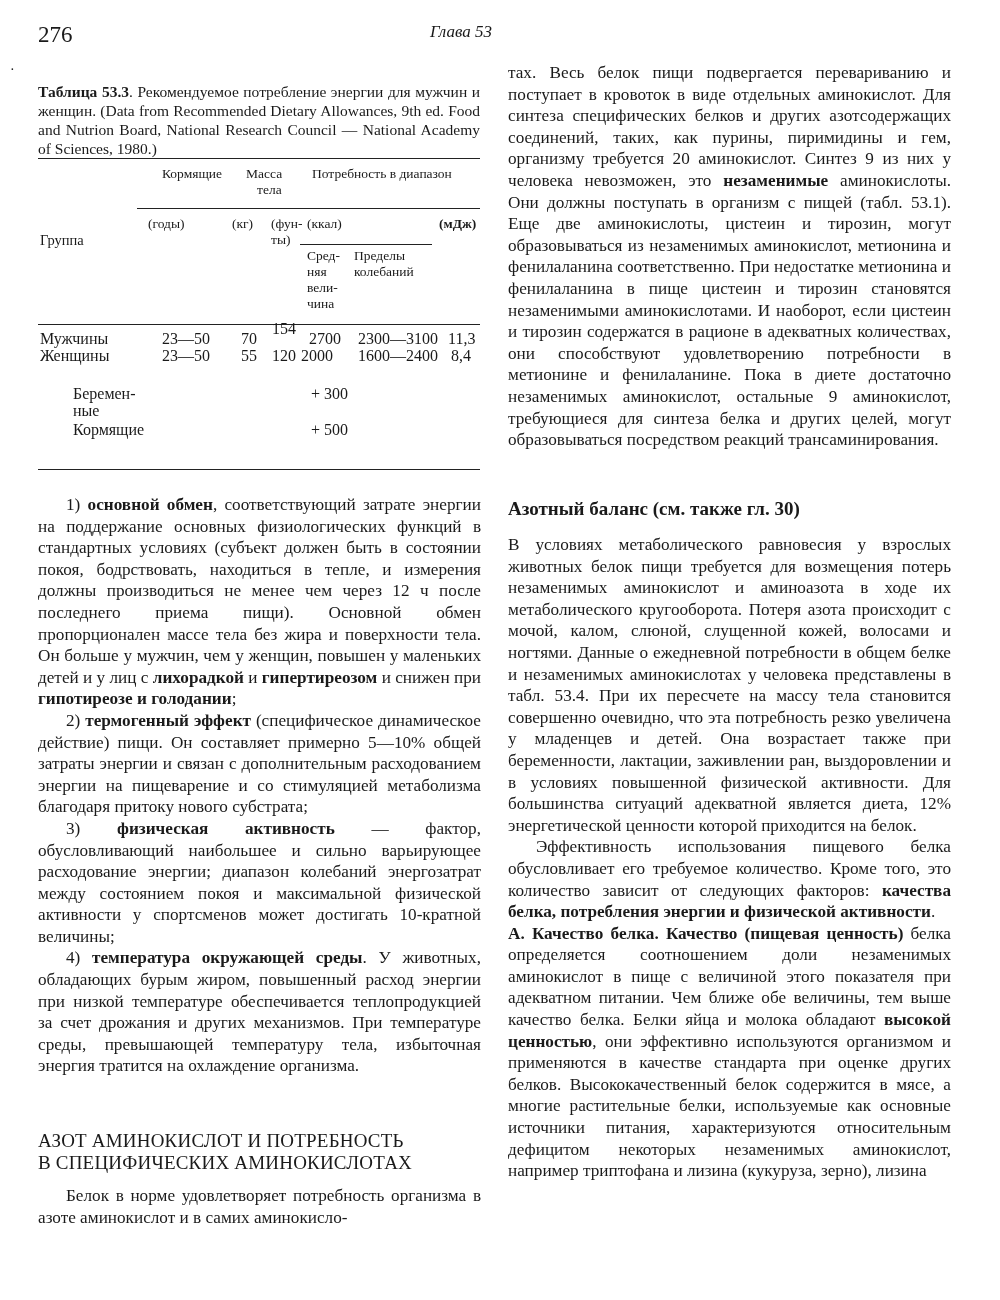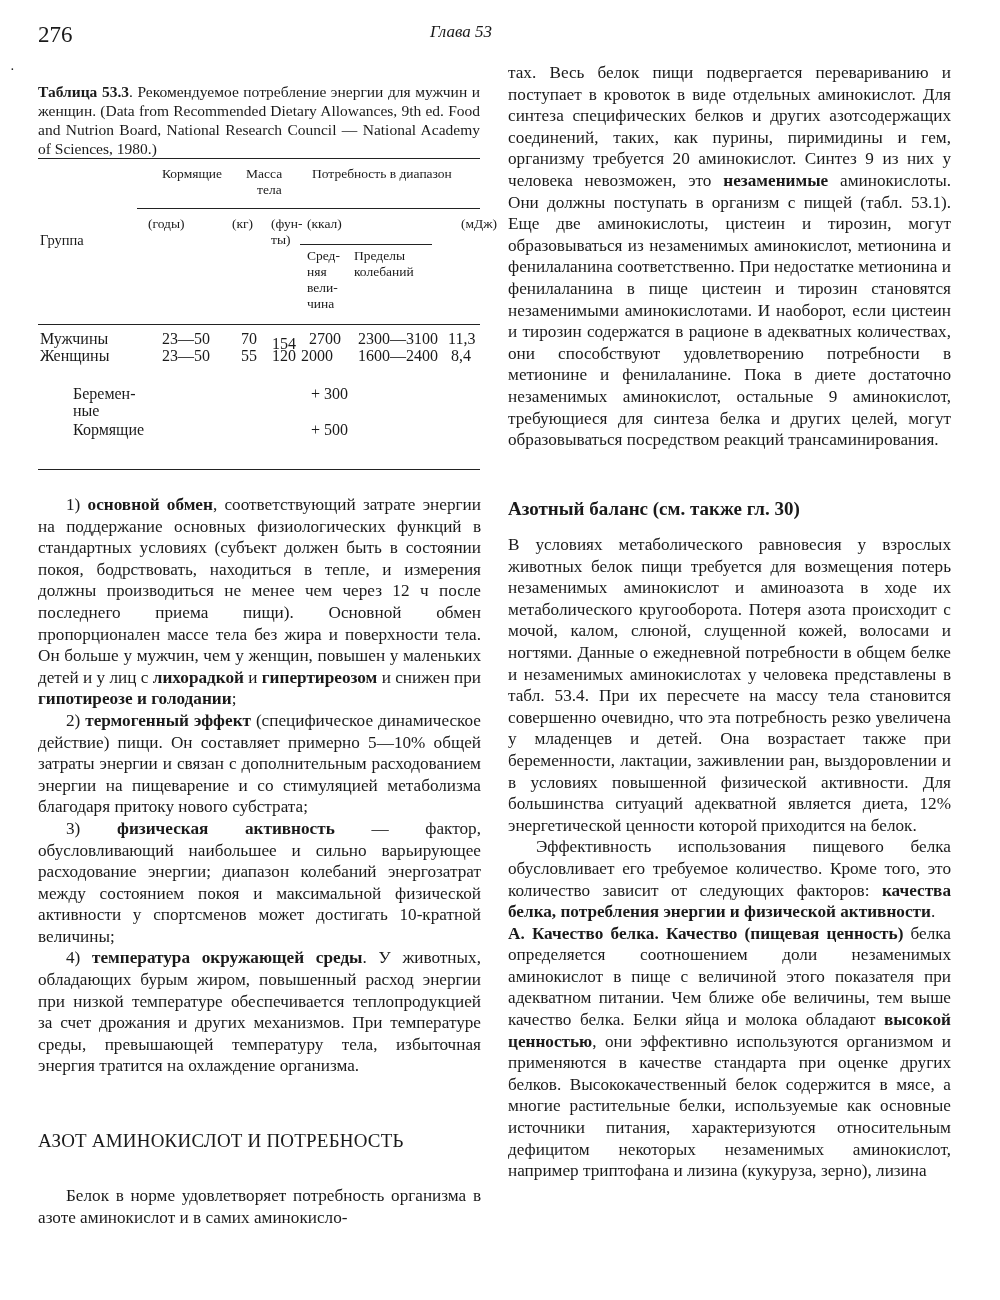--- a/index.html
+++ b/index.html
@@ -40,38 +40,38 @@
   <div class="t" style="left:257px; top:182px;">тела</div>
   <div class="t" style="left:312px; top:166px;">Потребность в диапазон</div>
 
   <div class="rule" style="left:137px; top:208px; width:343px;"></div>
 
   <div class="t" style="left:148px; top:216px;">(годы)</div>
   <div class="t" style="left:232px; top:216px;">(кг)</div>
   <div class="t" style="left:271px; top:216px;">(фун-</div>
   <div class="t" style="left:271px; top:232px;">ты)</div>
   <div class="t" style="left:307px; top:216px;">(ккал)</div>
-  <div class="t" style="left:461px; top:216px;">(мДж)</div>
+  <div class="t" style="left:439px; top:216px;font-weight:bold;">(мДж)</div>
   <div class="t" style="left:40px; top:232px; font-size:14.5px;">Группа</div>
   <div class="rule" style="left:300px; top:244px; width:132px;"></div>
 
   <div class="t" style="left:307px; top:248px;">Сред-</div>
   <div class="t" style="left:307px; top:264px;">няя</div>
   <div class="t" style="left:307px; top:280px;">вели-</div>
   <div class="t" style="left:307px; top:296px;text-align:center;">чина</div>
   <div class="t" style="left:354px; top:248px;">Пределы</div>
   <div class="t" style="left:354px; top:264px;">колебаний</div>
 
   <div class="rule" style="left:38px; top:324px; width:442px;"></div>
 
   <div>
     <div class="td" style="left:40px; top:329px;">Мужчины</div>
     <div class="td" style="left:162px; top:329px;">23—50</div>
     <div class="td" style="left:241px; top:329px;">70</div>
-    <div class="td" style="left:272px; top:334px;">154</div>
+    <div class="td" style="left:272px; top:319px;">154</div>
     <div class="td" style="left:309px; top:329px;">2700</div>
     <div class="td" style="left:358px; top:329px;">2300—3100</div>
     <div class="td" style="left:448px; top:329px;">11,3</div>
   </div>
 
   <div>
     <div class="td" style="left:40px; top:346px;">Женщины</div>
     <div class="td" style="left:162px; top:346px;">23—50</div>
     <div class="td" style="left:241px; top:346px;">55</div>
     <div class="td" style="left:272px; top:346px;">120</div>
@@ -95,20 +95,21 @@
 
 <div class="col" style="left:38px; top:494px;">
   <p><span>1) </span><b>основной обмен</b><span>, соответствующий затрате энергии на поддержание основных физиологических функций в стандартных условиях (субъект должен быть в состоянии покоя, бодрствовать, находиться в тепле, и измерения должны производиться не менее чем через 12 ч после последнего приема пищи). Основной обмен пропорционален массе тела без жира и поверхности тела. Он больше у мужчин, чем у женщин, повышен у маленьких детей и у лиц с </span><b>лихорадкой</b><span> и </span><b>гипертиреозом</b><span> и снижен при </span><b>гипотиреозе и голодании</b><span>;</span></p>
   <p><span>2) </span><b>термогенный эффект</b><span> (специфическое динамическое действие) пищи. Он составляет примерно 5—10% общей затраты энергии и связан с дополнительным расходованием энергии на пищеварение и со стимуляцией метаболизма благодаря притоку нового субстрата;</span></p>
   <p><span>3) </span><b>физическая активность</b><span> — фактор, обусловливающий наибольшее и сильно варьирующее расходование энергии; диапазон колебаний энергозатрат между состоянием покоя и максимальной физической активности у спортсменов может достигать 10-кратной величины;</span></p>
   <p><span>4) </span><b>температура окружающей среды</b><span>. У животных, обладающих бурым жиром, повышенный расход энергии при низкой температуре обеспечивается теплопродукцией за счет дрожания и других механизмов. При температуре среды, превышающей температуру тела, избыточная энергия тратится на охлаждение организма.</span></p>
 </div>
 
 <div class="h-caps">
   <div>АЗОТ АМИНОКИСЛОТ И ПОТРЕБНОСТЬ</div>
+  <div>В СПЕЦИФИЧЕСКИХ АМИНОКИСЛОТАХ</div>
 </div>
 
 <div class="col" style="left:38px; top:1185px;">
   <p>Белок в норме удовлетворяет потребность организма в азоте аминокислот и в самих аминокисло-</p>
 </div>
 
 <div class="col" style="left:508px; top:62px;">
   <p class="noind"><span>тах. Весь белок пищи подвергается перевариванию и поступает в кровоток в виде отдельных аминокислот. Для синтеза специфических белков и других азотсодержащих соединений, таких, как пурины, пиримидины и гем, организму требуется 20 аминокислот. Синтез 9 из них у человека невозможен, это </span><b>незаменимые</b><span> аминокислоты. Они должны поступать в организм с пищей (табл. 53.1). Еще две аминокислоты, цистеин и тирозин, могут образовываться из незаменимых аминокислот, метионина и фенилаланина соответственно. При недостатке метионина и фенилаланина в пище цистеин и тирозин становятся незаменимыми аминокислотами. И наоборот, если цистеин и тирозин содержатся в рационе в адекватных количествах, они способствуют удовлетворению потребности в метионине и фенилаланине. Пока в диете достаточно незаменимых аминокислот, остальные 9 аминокислот, требующиеся для синтеза белка и других целей, могут образовываться посредством реакций трансаминирования.</span></p>
 </div>
 

